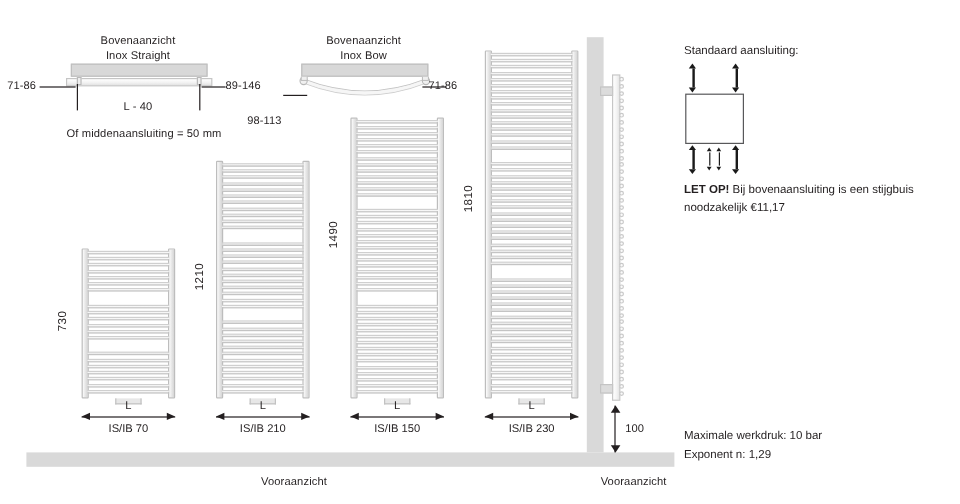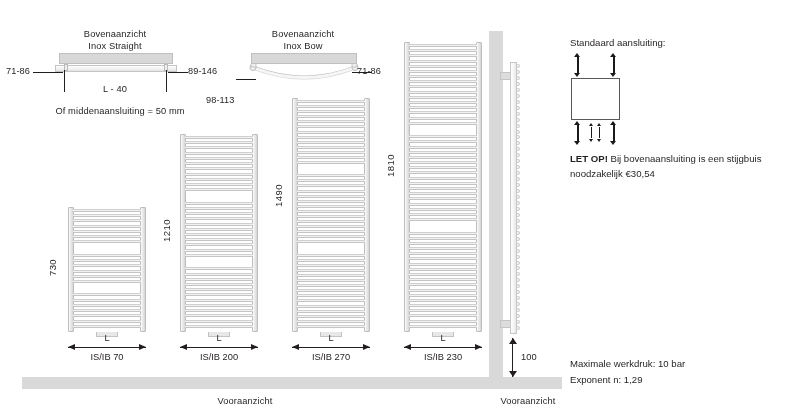--- a/index.html
+++ b/index.html
@@ -325,21 +325,21 @@
           <div class="rung" style="top: 188.78px;"></div>
         </div>
       <div class="foot"></div>
     </div>
     <div class="vdim" style="left:155px; top:225px;">1210</div>
     <div class="wdim" style="left:180px; top:338px; width:78px;">
       <div class="line"></div>
       <div class="ah left"></div>
       <div class="ah right"></div>
       <div class="lbl">L</div>
-      <div class="nm">IS/IB 200</div>
+      <div class="nm">IS/IB 210</div>
     </div>
 
     <div class="rad" id="rad2" style="left:292px; top:98px; width:78px; height:234px;">
       <div class="rail l"></div>
       <div class="rail r"></div>
       <div class="rungs">
           <div class="rung" style="top: 0px;"></div>
           <div class="rung" style="top: 5.09px;"></div>
           <div class="rung" style="top: 10.18px;"></div>
           <div class="rung" style="top: 15.27px;"></div>
@@ -383,21 +383,21 @@
           <div class="rung" style="top: 224.91px;"></div>
         </div>
       <div class="foot"></div>
     </div>
     <div class="vdim" style="left:267px; top:190px;">1490</div>
     <div class="wdim" style="left:292px; top:338px; width:78px;">
       <div class="line"></div>
       <div class="ah left"></div>
       <div class="ah right"></div>
       <div class="lbl">L</div>
-      <div class="nm">IS/IB 270</div>
+      <div class="nm">IS/IB 150</div>
     </div>
 
     <div class="rad" id="rad3" style="left:404px; top:42px; width:78px; height:290px;">
       <div class="rail l"></div>
       <div class="rail r"></div>
       <div class="rungs">
           <div class="rung" style="top: 0px;"></div>
           <div class="rung" style="top: 5.18px;"></div>
           <div class="rung" style="top: 10.36px;"></div>
           <div class="rung" style="top: 15.54px;"></div>
@@ -559,21 +559,21 @@
       <div class="hd up"></div>
       <div class="hd dn"></div>
     </div>
     <div class="arrow2" style="left:610px; top:121px; height:24px;">
       <div class="stem"></div>
       <div class="hd up"></div>
       <div class="hd dn"></div>
     </div>
 
     <div class="note note-w" style="left:570px; top:151px;">
-      <b>LET OP!</b><span> Bij bovenaansluiting is een stijgbuis noodzakelijk €30,54</span>
+      <b>LET OP!</b><span> Bij bovenaansluiting is een stijgbuis noodzakelijk €11,17</span>
     </div>
   </div>
 
   <div>
     <div class="note" style="left:570px; top:356px;">Maximale werkdruk: 10 bar</div>
     <div class="note" style="left:570px; top:372px;">Exponent n: 1,29</div>
   </div>
 
 </div>
 

